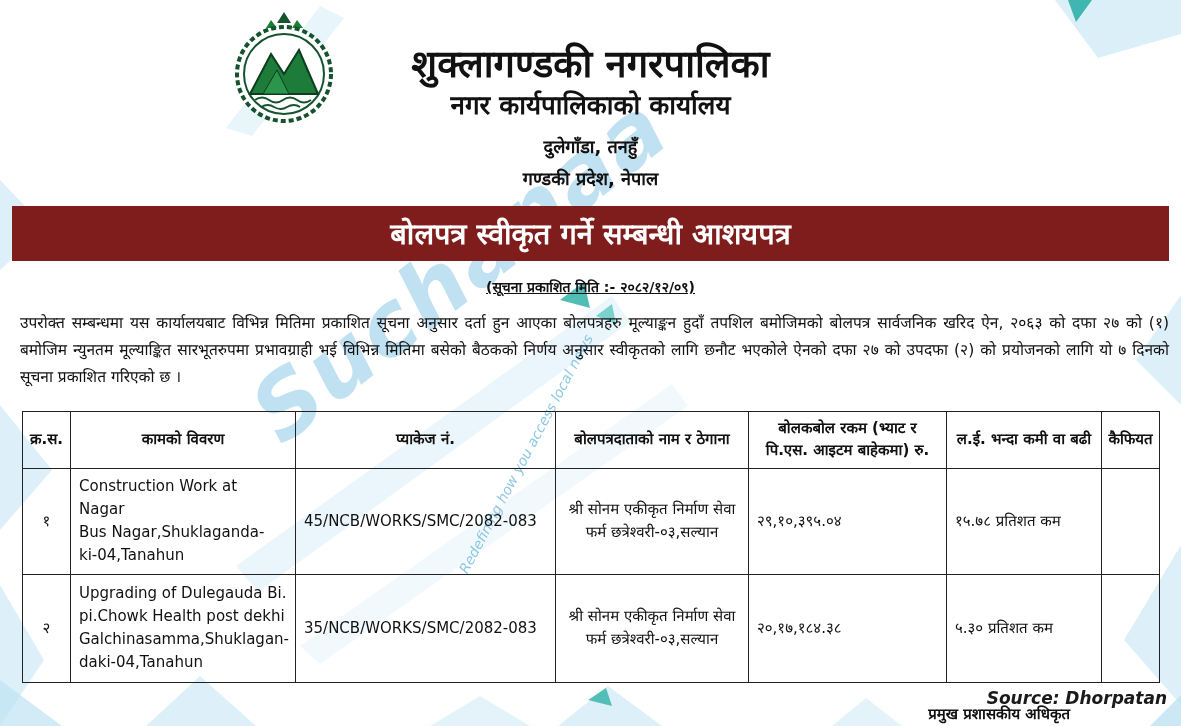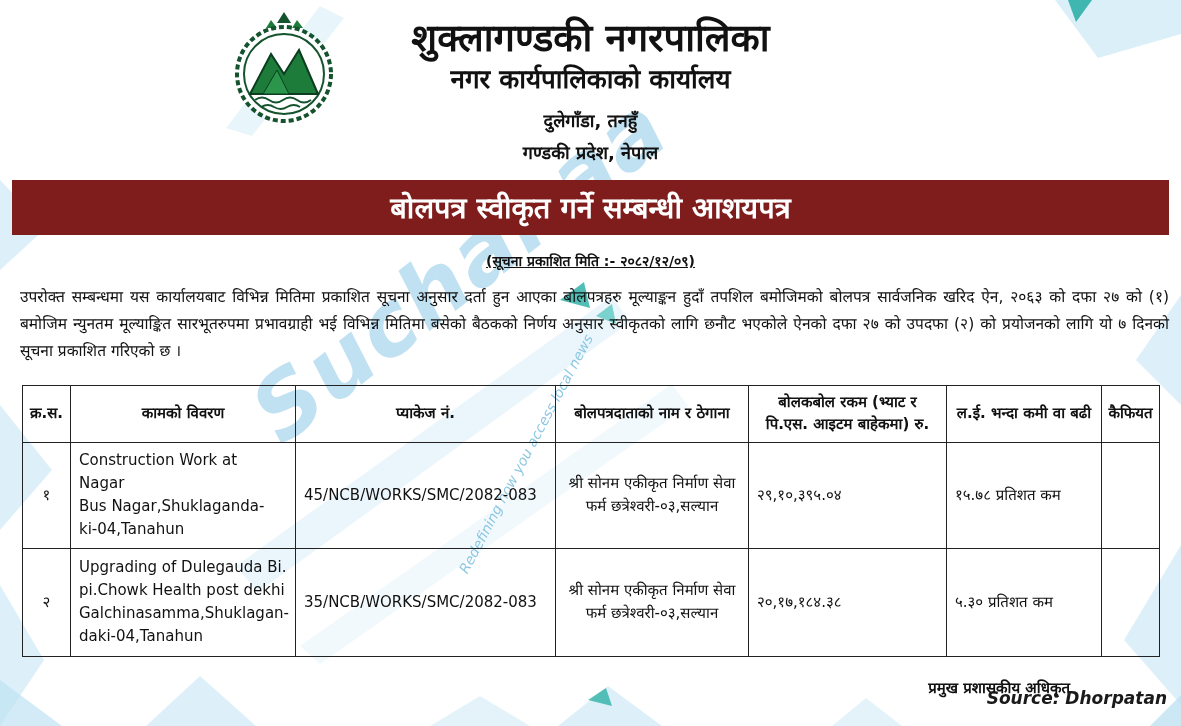--- a/index.html
+++ b/index.html
@@ -51,21 +51,21 @@
     opacity: 0.85;
     transform: rotate(-62deg);
     transform-origin: left bottom;
     pointer-events: none;
     white-space: nowrap;
   }
 
   .content { position: relative; z-index: 2; }
 
   
-  .header { position: relative; text-align: center; padding-top: 18px; }
+  .header { position: relative; text-align: center; padding-top: 44px; }
   .logo {
     position: absolute;
     left: 233px;
     top: 10px;
     width: 102px;
     height: 115px;
   }
   .muni-name { font-size: 38px; font-weight: bold; line-height: 1.1; }
   .office-name { font-size: 26px; font-weight: bold; }
   .addr1 { font-size: 18px; font-weight: bold; margin-top: 12px; }

